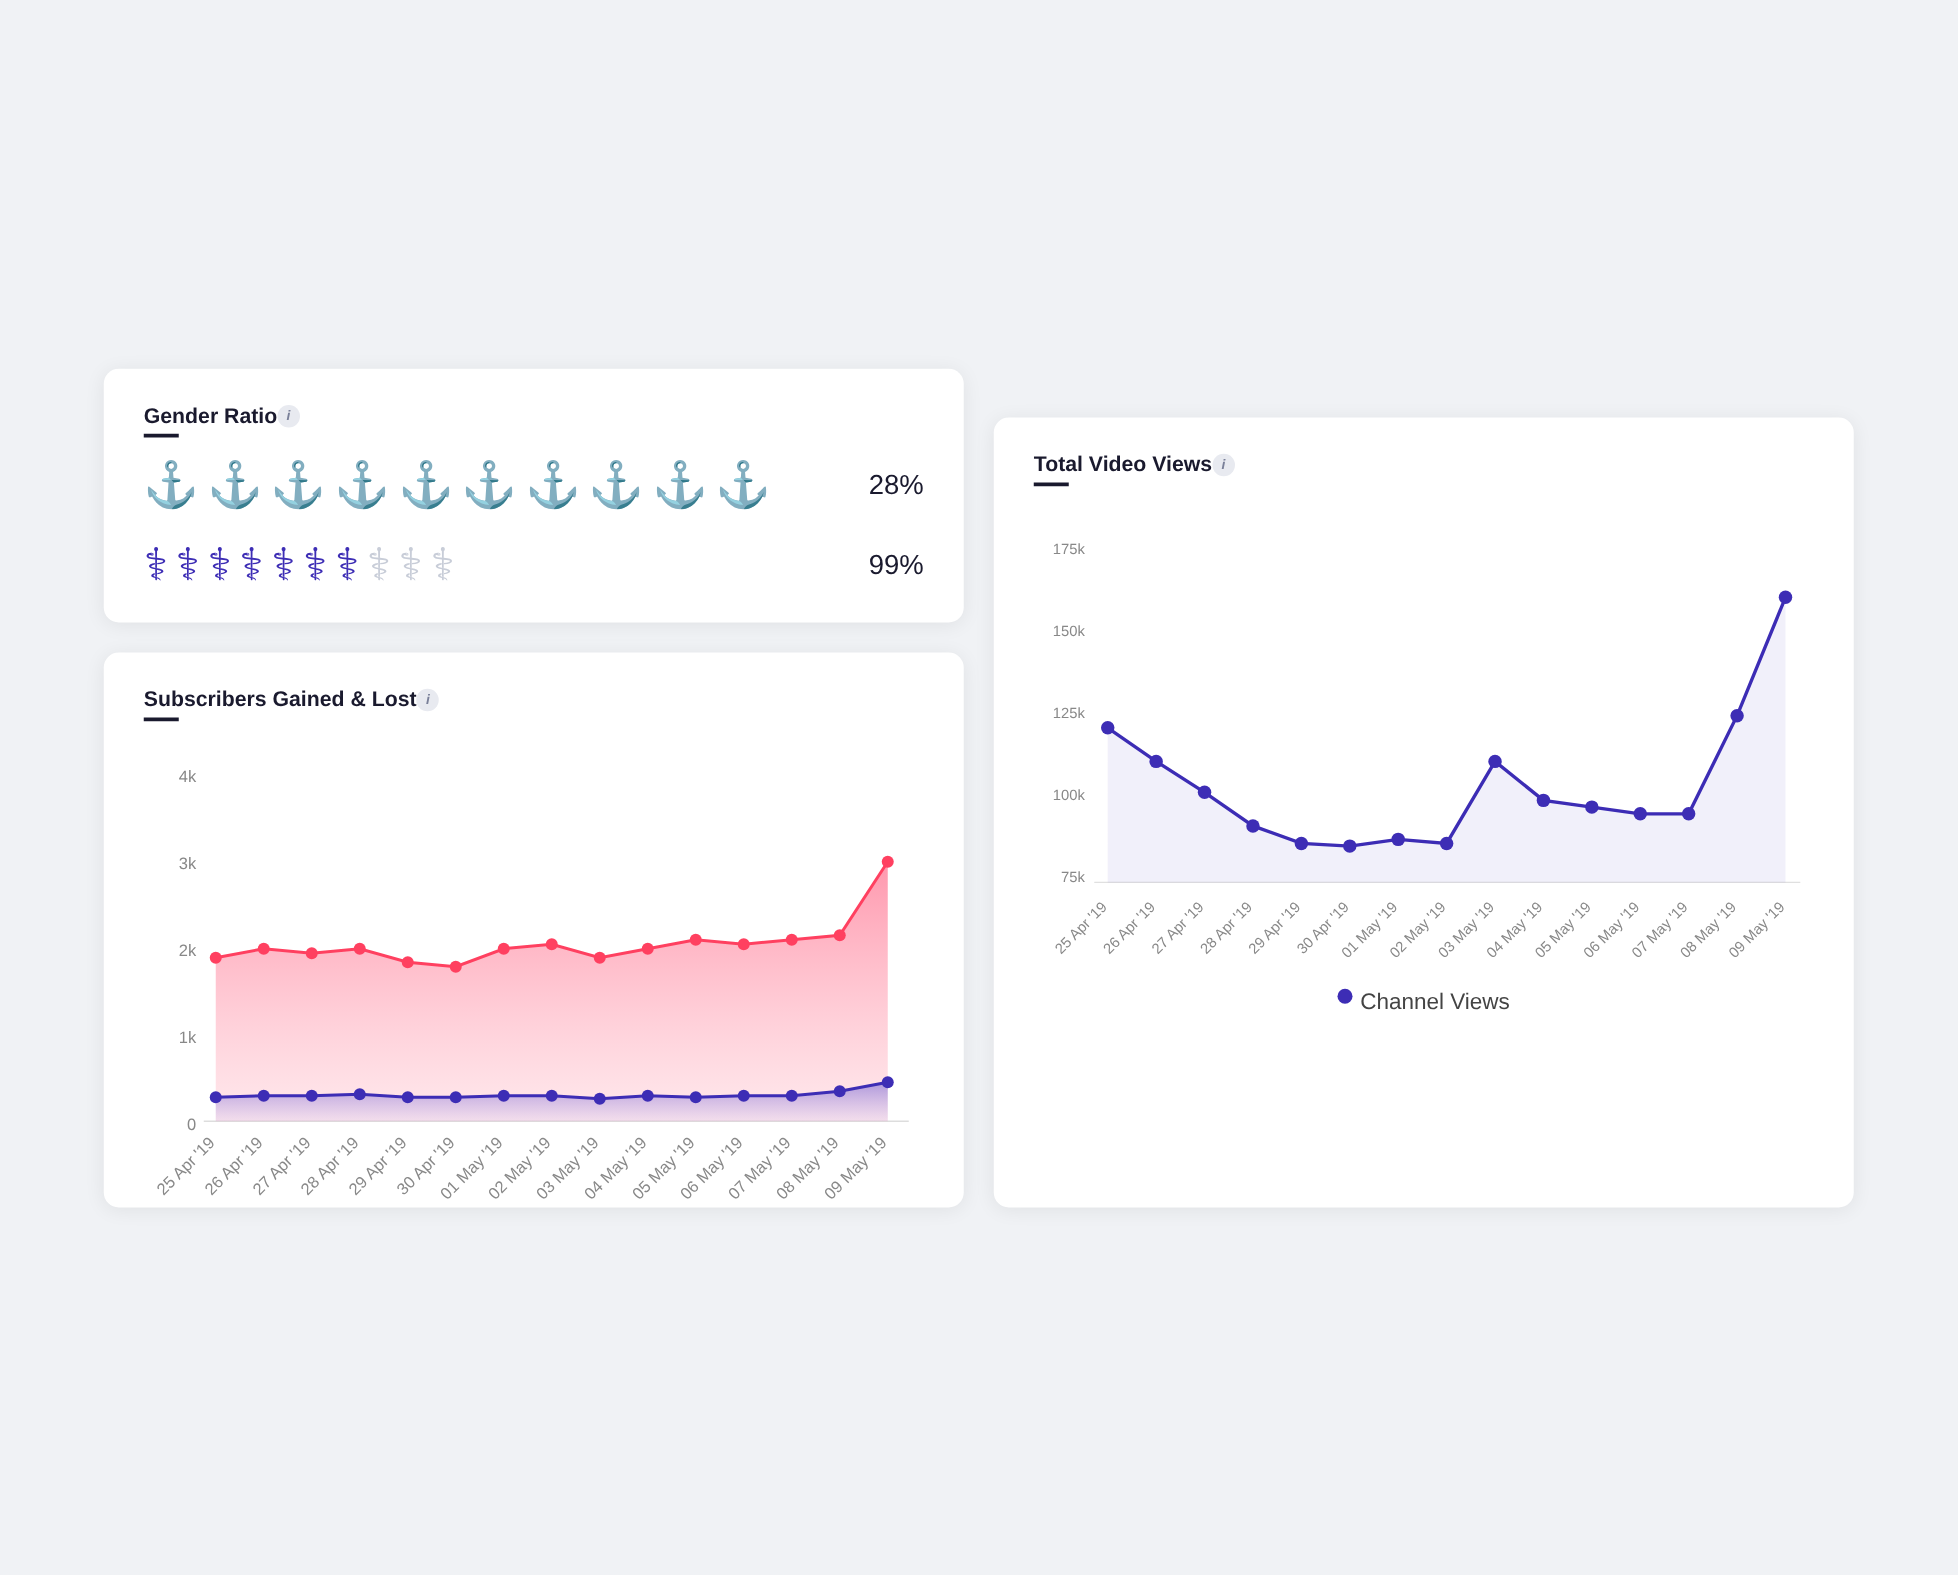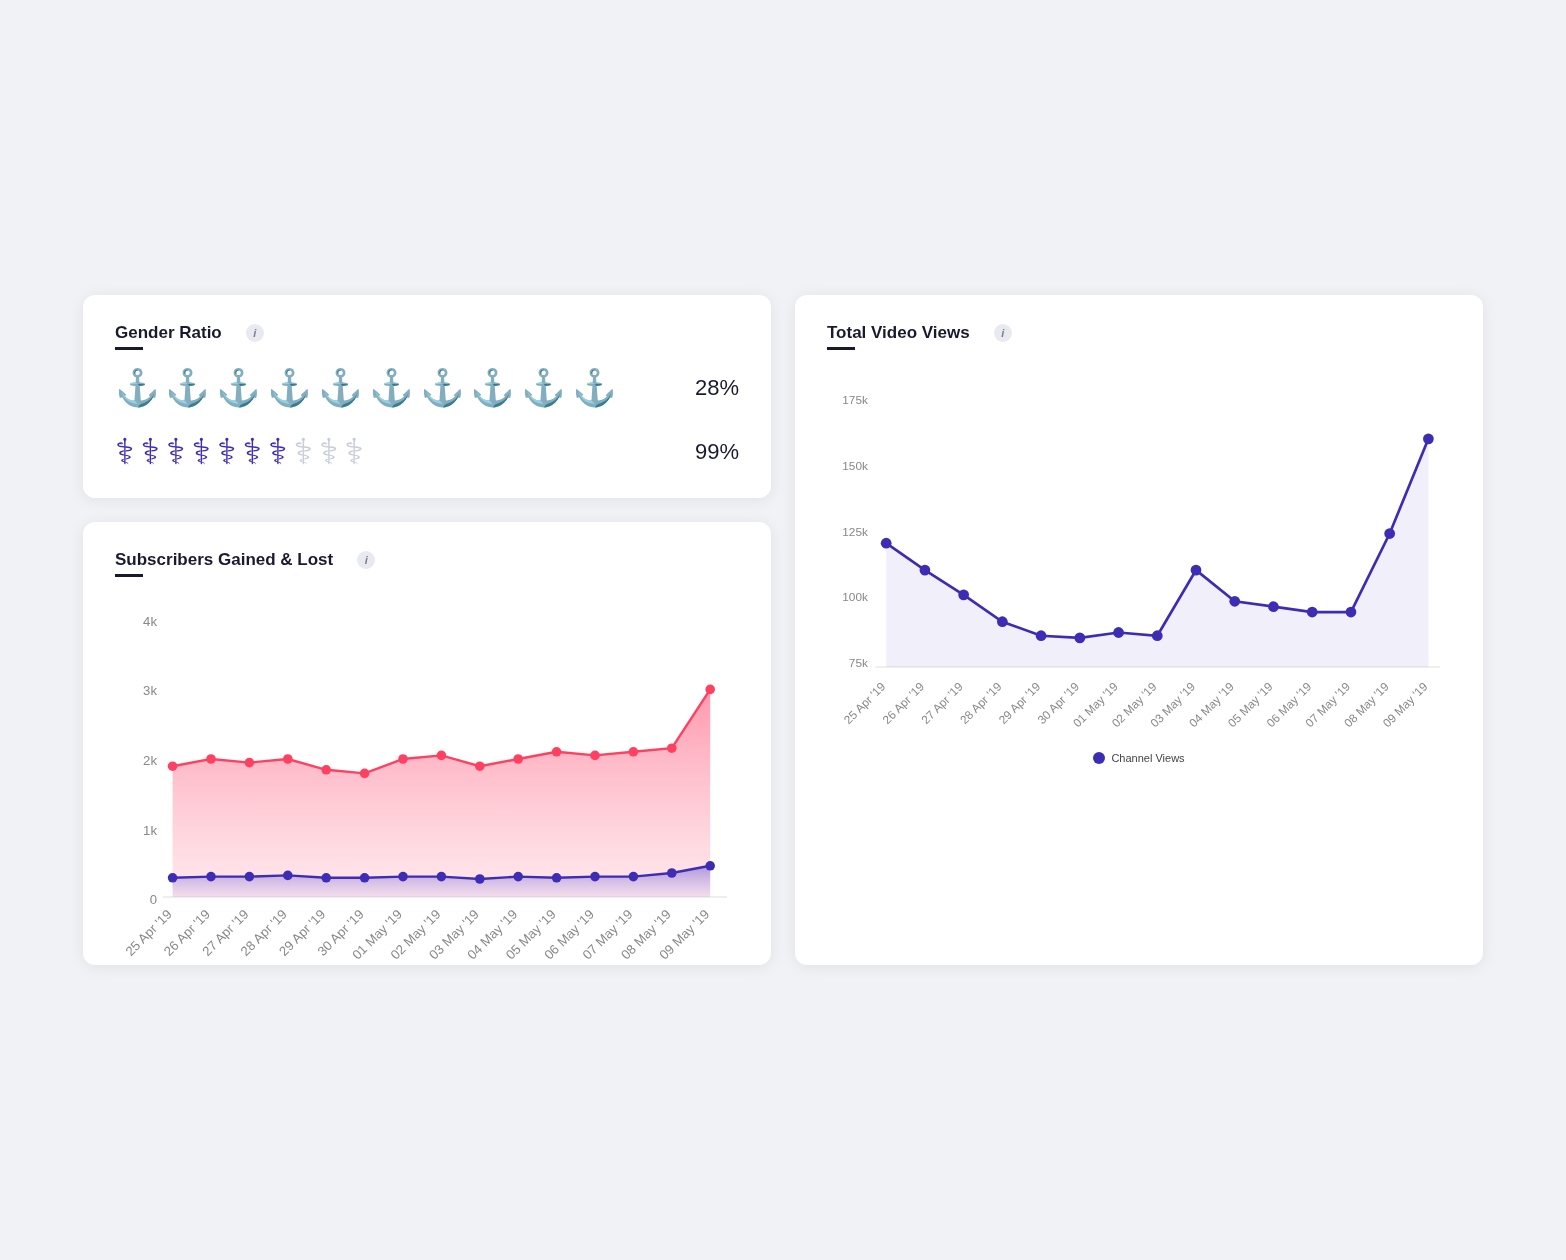--- a/index.html
+++ b/index.html
@@ -25,21 +25,21 @@
       border-radius: 12px;
       padding: 28px 32px;
       box-shadow: 0 2px 16px rgba(0,0,0,0.07);
     }
     .card-title {
       font-size: 17px;
       font-weight: 700;
       color: #1a1a2e;
       display: flex;
       align-items: center;
-      gap: 24px;
+      gap: 0;
       margin-bottom: 4px;
     }
     .card-title-underline {
       width: 28px;
       height: 3px;
       background: #1a1a2e;
       margin-bottom: 20px;
       margin-top: 4px;
     }
     .info-icon {
@@ -89,20 +89,21 @@
     
     .subscribers-card {
       grid-column: 1;
       grid-row: 2;
     }
 
     
     .video-views-card {
       grid-column: 2;
       grid-row: 1 / 3;
+      margin-top: 39px;
     }
 
     
     .chart-container {
       position: relative;
       width: 100%;
     }
     .chart-svg {
       width: 100%;
       overflow: visible;
@@ -114,21 +115,21 @@
     .legend {
       display: flex;
       gap: 24px;
       justify-content: center;
       margin-top: 12px;
     }
     .legend-item {
       display: flex;
       align-items: flex-start;
       gap: 6px;
-      font-size: 11px;
+      font-size: 18px;
       color: #444;
     }
     .legend-dot {
       width: 12px;
       height: 12px;
       border-radius: 50%;
     }
   </style>
 </head>
 <body>

